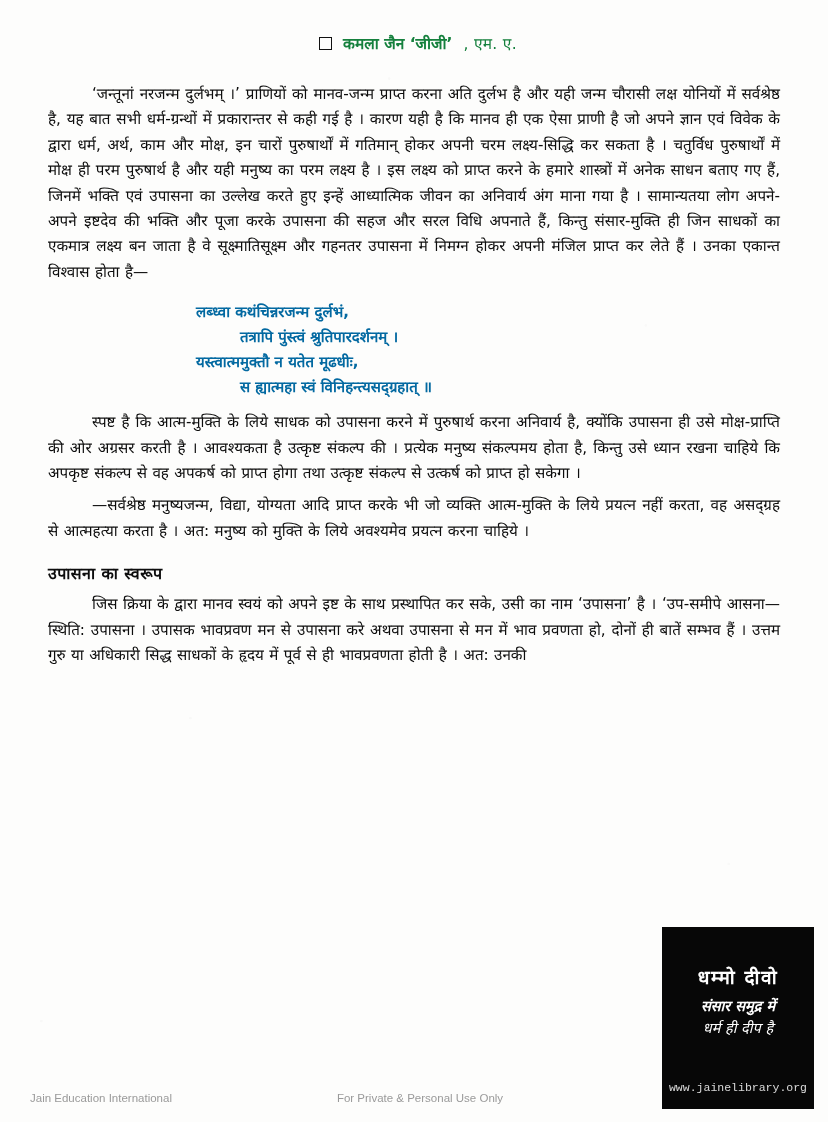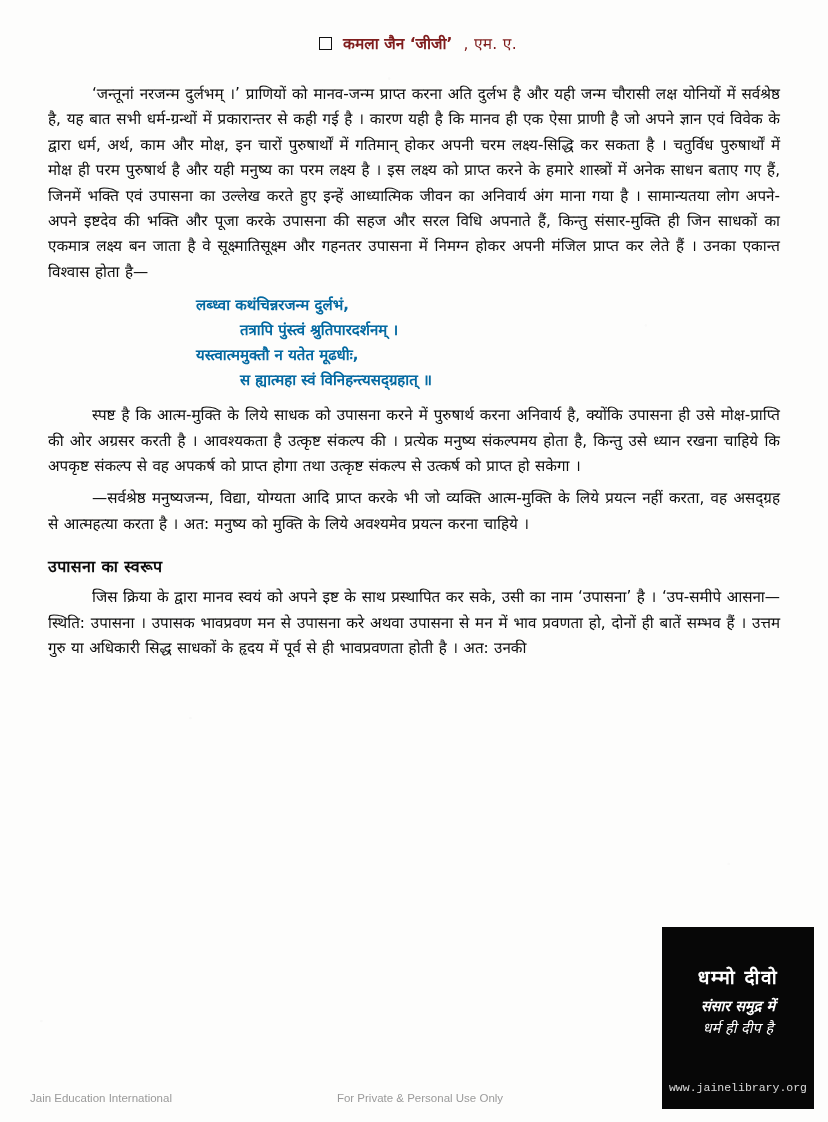--- a/index.html
+++ b/index.html
@@ -61,21 +61,21 @@
     margin-top: 12px;
     transform: scaleY(1.06);
   }
 
   
   .byline {
     margin-top: 32px;
     text-align: center;
     font-family: "DejaVu Sans", sans-serif;
     font-size: 15.5px;
-    color: #7f1d1d;
+    color: #15803d;
     display: flex;
     justify-content: center;
     align-items: center;
     gap: 11px;
     padding-left: 8px;
   }
   .byline-box {
     display: inline-block;
     width: 11px;
     height: 11px;
@@ -93,21 +93,21 @@
   p.para {
     font-family: "DejaVu Sans", sans-serif;
     font-size: 15.2px;
     line-height: 25.4px;
     text-align: justify;
     text-justify: inter-word;
     margin: 0 0 7px 0;
     text-indent: 44px;
     word-spacing: .6px;
   }
-  p.para.tight { margin-bottom: 8px; }
+  p.para.tight { margin-bottom: 15px; }
 
   
   .verse {
     font-family: "DejaVu Sans", sans-serif;
     font-size: 15px;
     line-height: 25px;
     color: #0369a1;
     margin: 8px 0 10px 0;
     font-weight: 600;
   }

